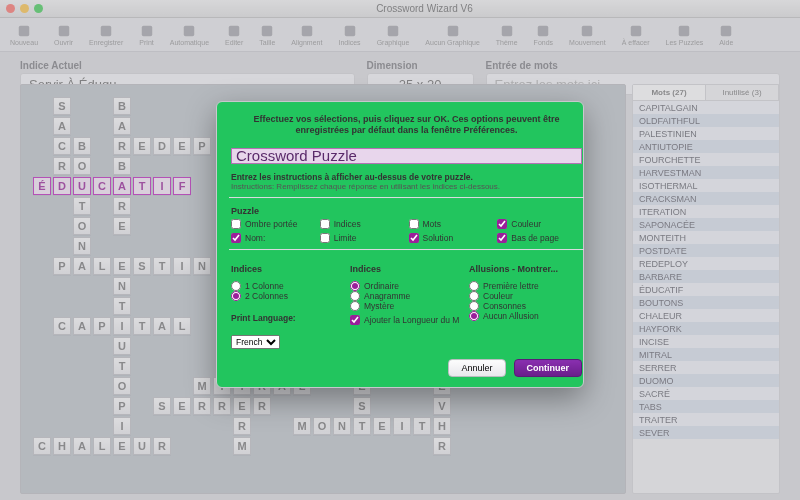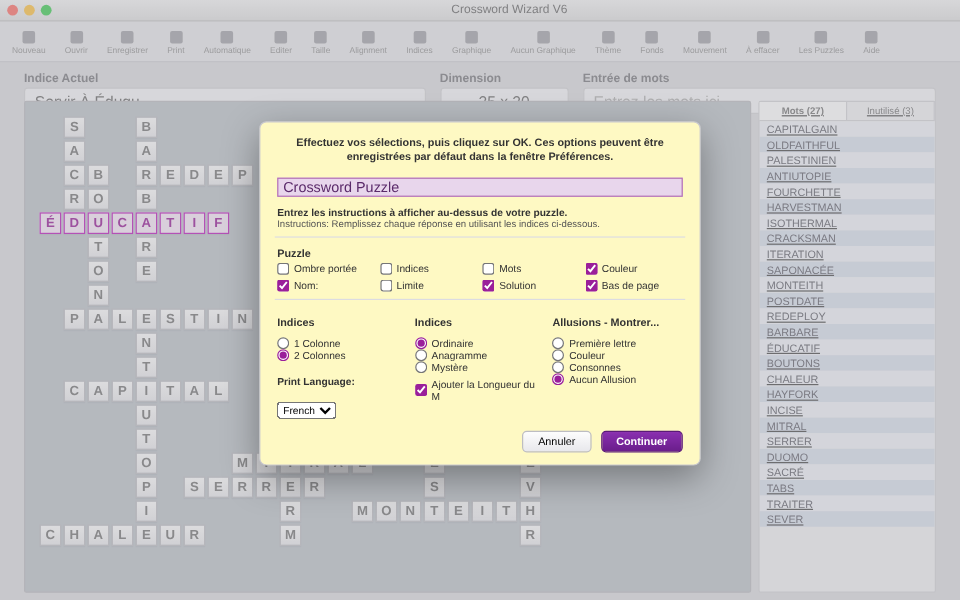--- a/index.html
+++ b/index.html
@@ -75,44 +75,43 @@
     font-size:11px; font-weight:600; color:#666;
     box-shadow: 0 1px 0 rgba(0,0,0,0.05);
   }
   .cell.hl { border-color:#b400b4; background:#f7e6f7; color:#8a008a; }
 
   
   .wordpanel {
     width:148px; background:#f1f1f3; border:1px solid #cfcfd4; border-radius:2px;
     display:flex; flex-direction:column;
     font-size:9px;
-    text-decoration:underline;
   }
   .tabs { display:flex; height:16px; border-bottom:1px solid #cfcfd4; }
   .tab { flex:1; display:flex; align-items:center; justify-content:center; font-size:8px; color:#666; border-right:1px solid #cfcfd4;}
   .tab.active { background:#fff; font-weight:600; }
   .wordlist { flex:1; overflow:hidden; }
   .wrow { height:13px; padding:0 6px; display:flex; align-items:center; color:#4a4a55; }
   .wrow:nth-child(even){ background:#d6deec; }
   .wrow:nth-child(odd){ background:#eef1f7; }
 
   
   .modal {
     position:absolute; left:50%; top:50%; transform:translate(-50%,-52%);
-    width:368px; background:#fef9c3;
+    width:368px; background:#22c55e;
     border:1px solid #c9c9ce; border-radius:6px;
     box-shadow: 0 10px 30px rgba(0,0,0,0.35);
-    padding:12px 14px 10px 14px;
+    padding:12px 1px 10px 14px;
     font-size:9px; color:#333;
   }
   .modal .intro { text-align:center; font-weight:600; font-size:9px; margin-bottom:8px; line-height:1.25; }
   .modal .step-label { font-weight:600; font-size:8.5px; margin-top:4px; }
   .modal input[type=text].title-input {
     width:100%; height:16px; border:1px solid #b36fb3; background:#e8d6ec;
-    font-size:12px; padding:0 4px; color:#5a2a6a; margin:3px 0 4px 0;
+    font-size:15px; padding:0 4px; color:#5a2a6a; margin:3px 0 4px 0;
   }
   .modal .hint { font-size:8px; color:#555; }
   .section-title { font-weight:700; font-size:9px; margin:8px 0 3px 0; }
   .opt-grid { display:grid; grid-template-columns: repeat(4, 1fr); row-gap:4px; column-gap:4px; }
   .opt-grid3 { display:grid; grid-template-columns: 1fr 1fr 1fr; column-gap:6px; }
   .col { display:flex; flex-direction:column; gap:4px; }
   .chk, .rdo { display:flex; align-items:center; gap:4px; font-size:8.5px; color:#333; }
   .chk input, .rdo input { accent-color:#9a1f9a; width:10px; height:10px; }
   .modal .foot {
     display:flex; justify-content:flex-end; gap:8px; margin-top:10px;

